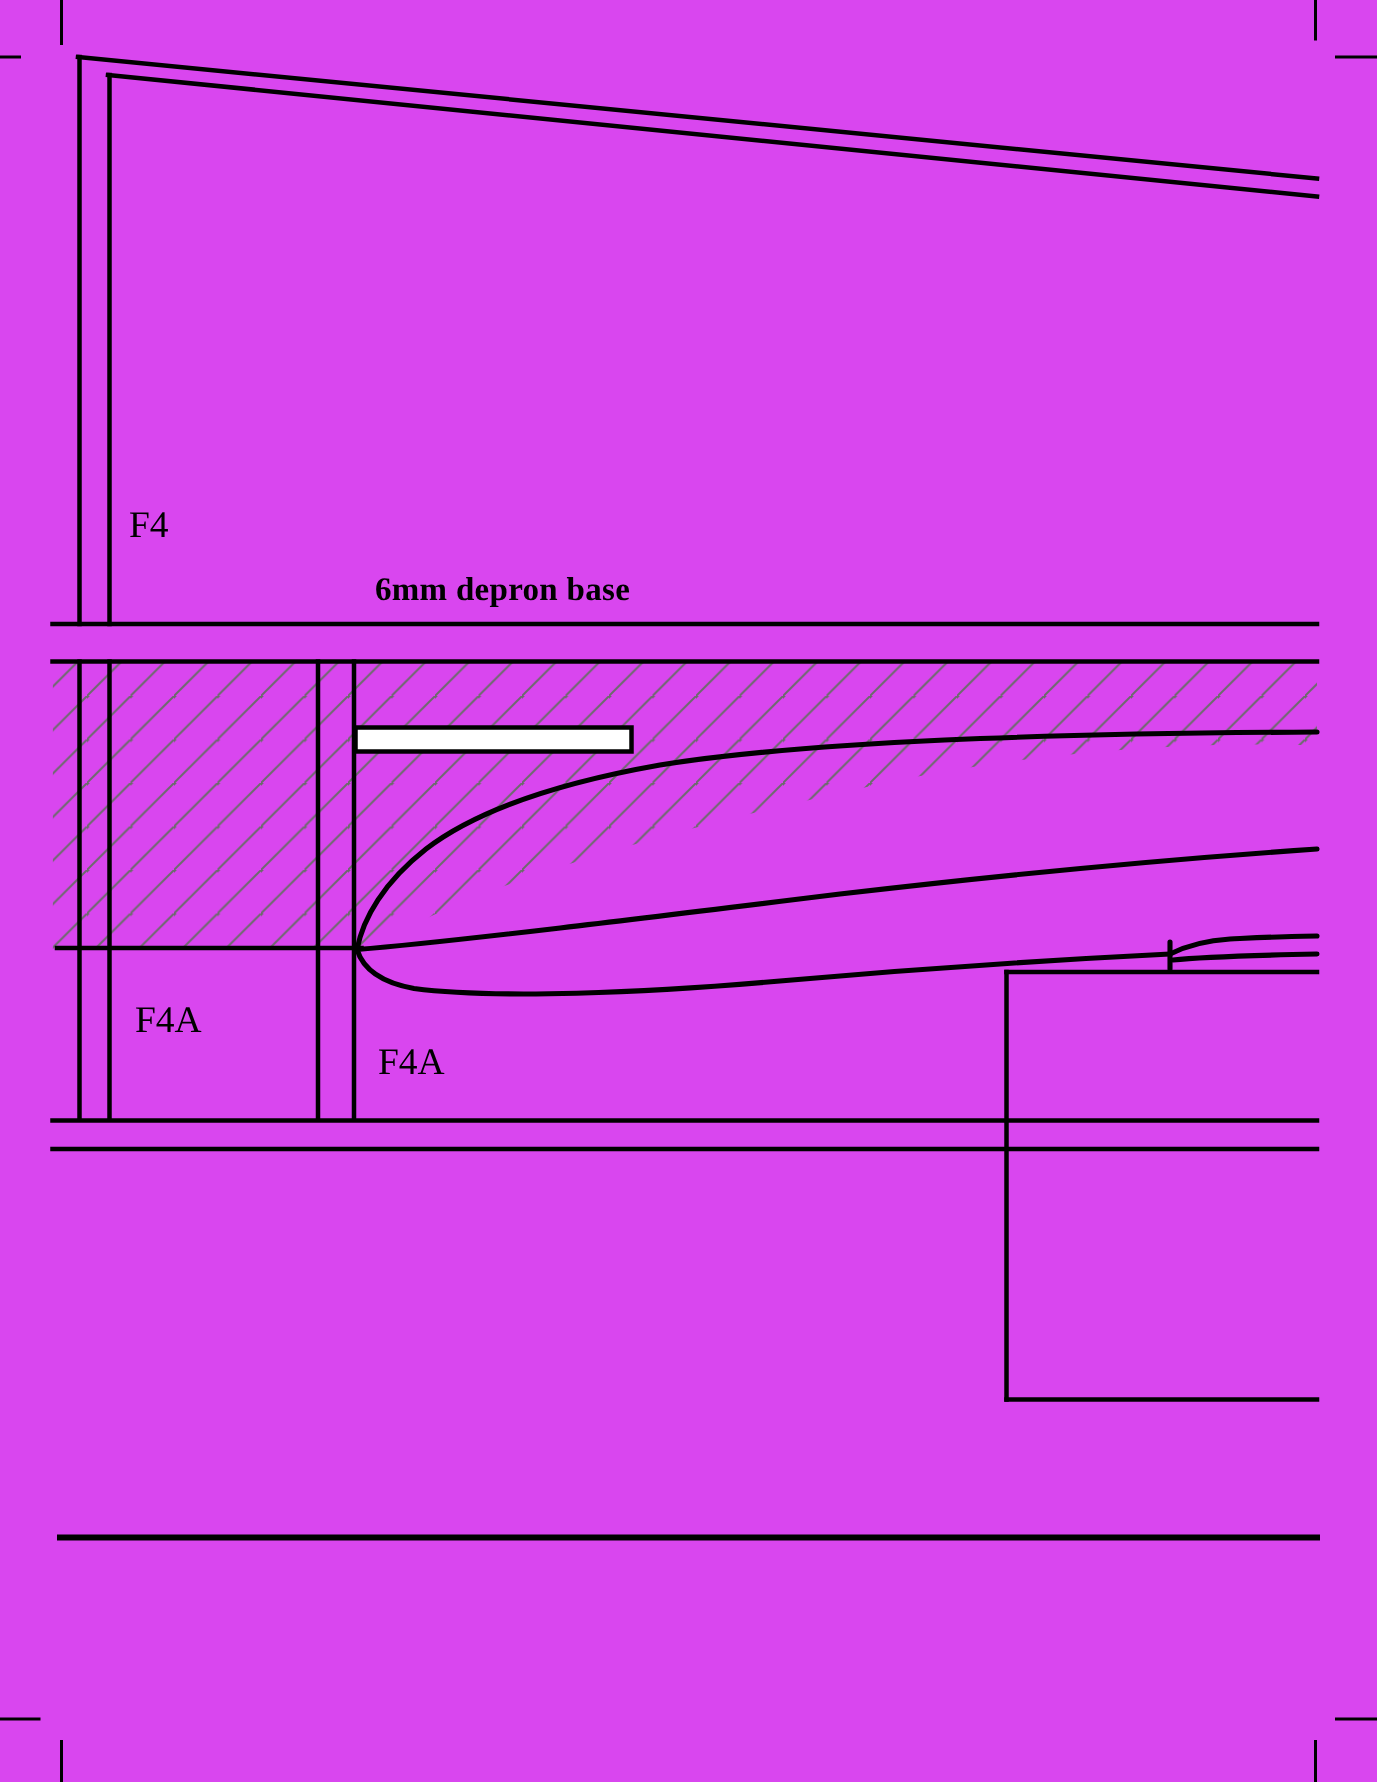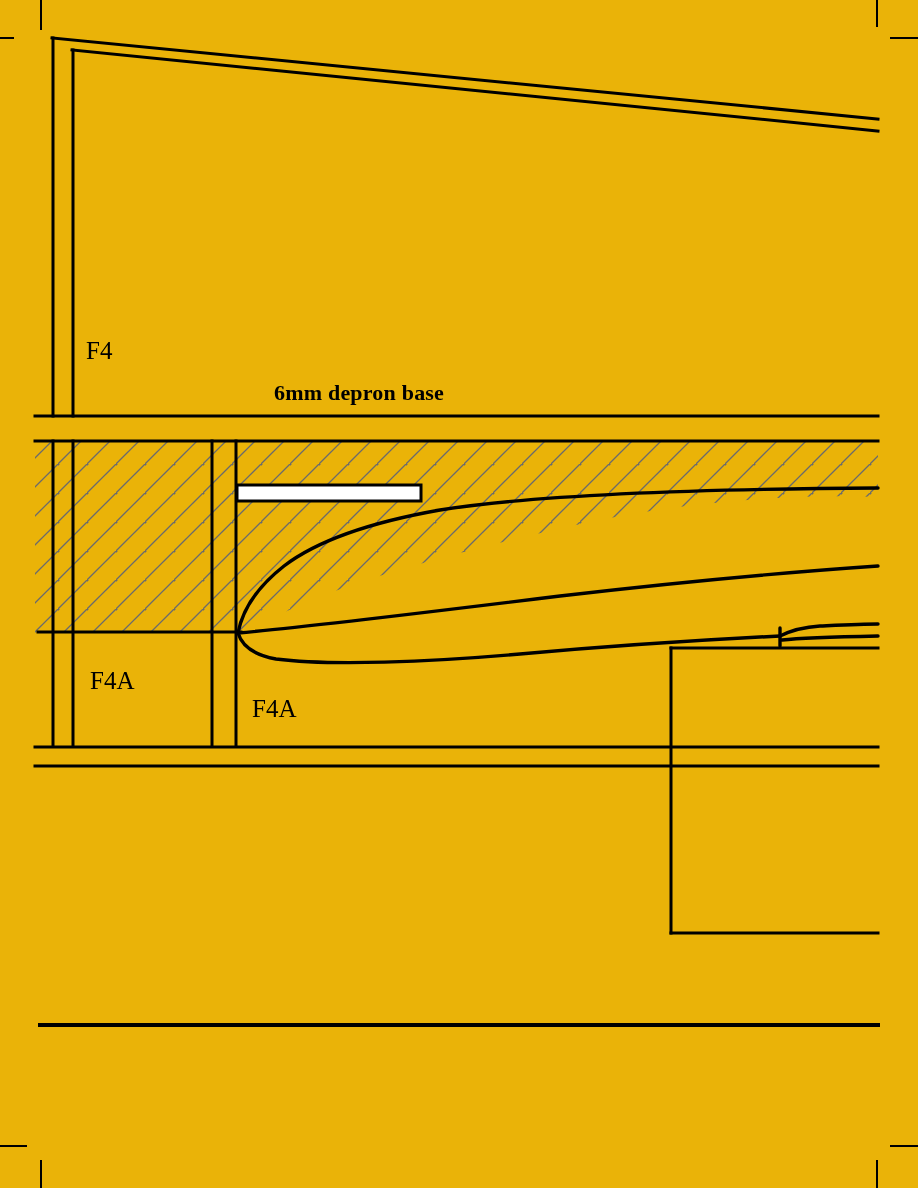--- a/index.html
+++ b/index.html
@@ -8,21 +8,21 @@
     padding: 0;
     background: #ffffff;
   }
   body {
     font-family: "Liberation Serif", serif;
   }
   #sheet {
     position: relative;
     width: 918px;
     height: 1188px;
-    background: #eab308;
+    background: #d946ef;
     overflow: hidden;
   }
   #drawing-svg {
     position: absolute;
     left: 0;
     top: 0;
     width: 918px;
     height: 1188px;
     display: block;
   }
@@ -35,21 +35,20 @@
   .label-plain {
     font-family: "Liberation Serif", serif;
     font-size: 25px;
     font-weight: normal;
   }
   .label-bold {
     font-family: "Liberation Serif", serif;
     font-size: 22px;
     font-weight: bold;
     letter-spacing: 0.2px;
-    margin-left: 24px;
   }
   #label-f4      { left: 86px;  top: 338px; }
   #label-base    { left: 250px; top: 382px; }
   #label-f4a-1   { left: 90px;  top: 668px; }
   #label-f4a-2   { left: 252px; top: 696px; }
 </style>
 </head>
 <body>
 
 <div id="sheet">

